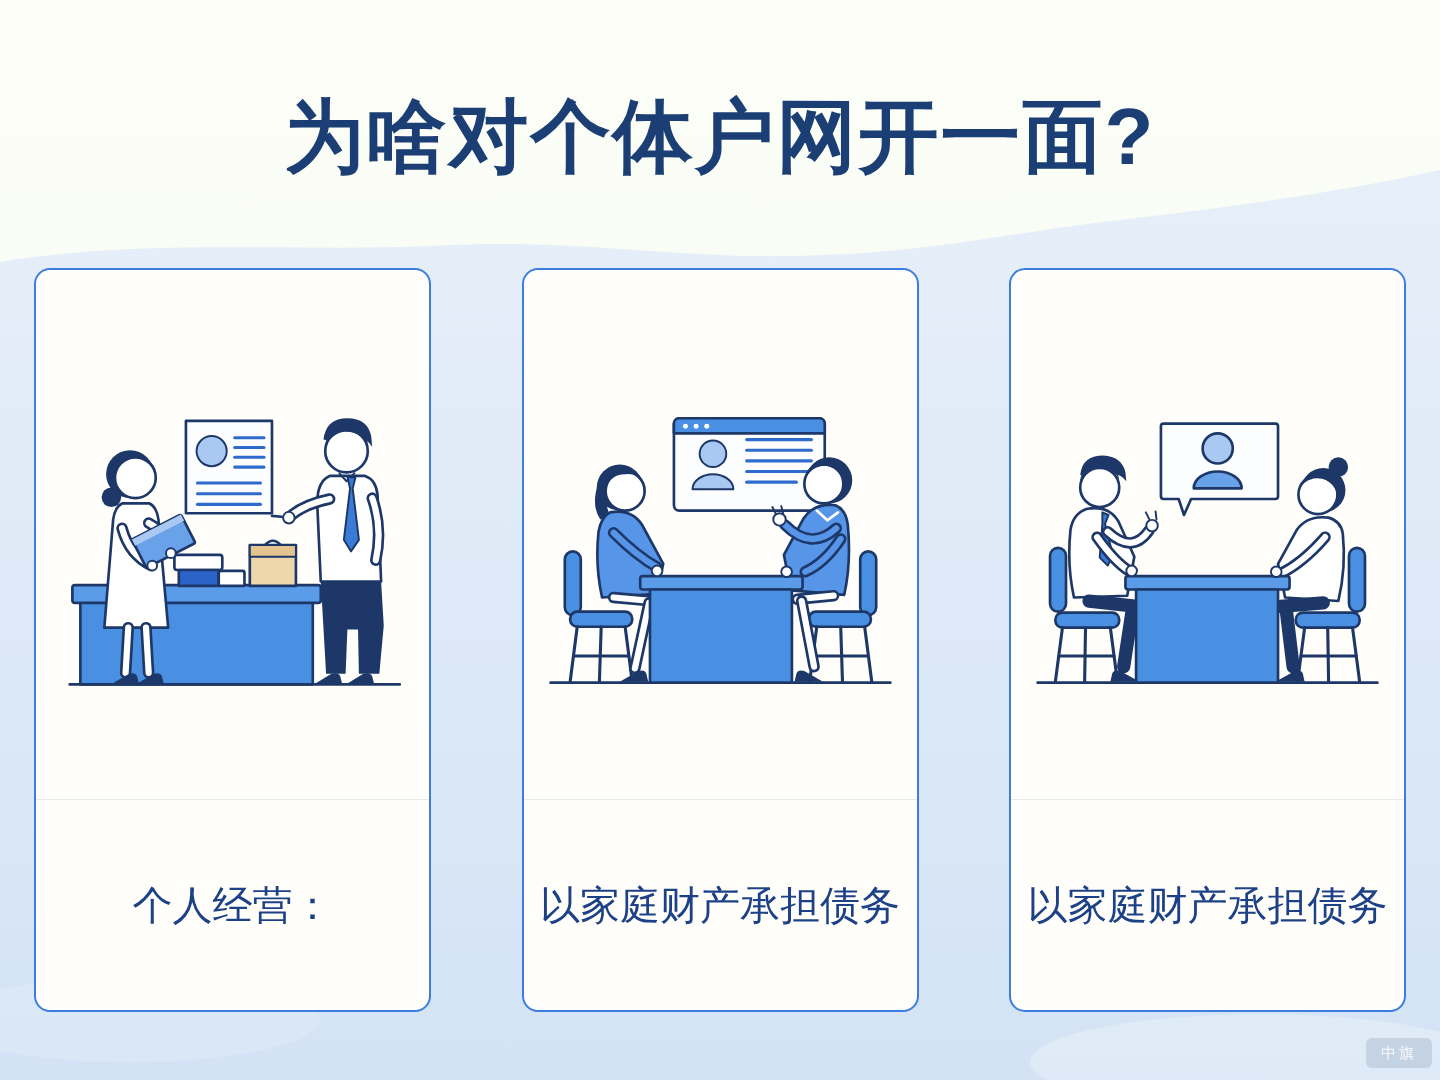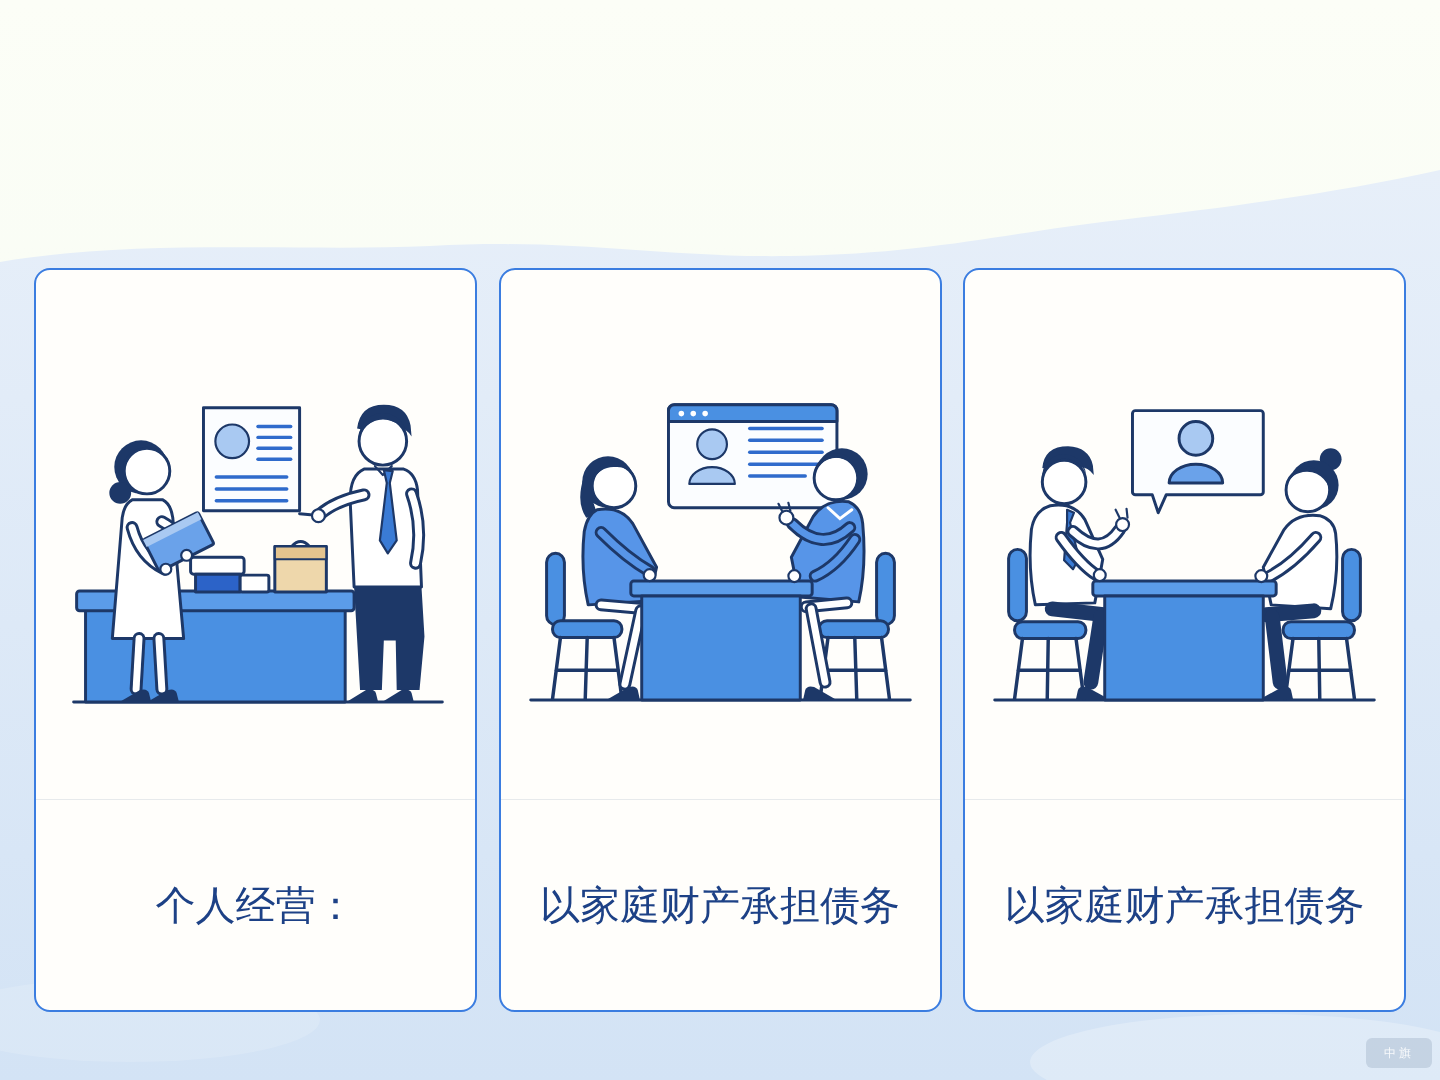--- a/index.html
+++ b/index.html
@@ -15,38 +15,38 @@
     position:absolute; top:84px; left:0; width:100%; z-index:2;
     text-align:center; font-size:80px; font-weight:900; letter-spacing:2px;
     color:#1b3e74; margin:0;
   }
 
   .cards {
     position:absolute; left:34px; top:268px; width:1372px; z-index:2;
     display:flex; justify-content:space-between;
   }
   .card {
-    width:443px; height:744px; box-sizing:border-box;
+    width:397px; height:744px; box-sizing:border-box;
     background:#fffefb; border:2px solid #3b7de0; border-radius:16px;
     display:flex; flex-direction:column; overflow:hidden;
   }
   .card-illustration {
     height:529px; border-bottom:1px solid #e7eaec; position:relative;
   }
   .card-illustration svg { display:block; width:100%; height:100%; }
   .card-caption {
     flex:1; display:flex; flex-direction:column; justify-content:center; align-items:center;
     color:#1d4186; font-size:40px; font-weight:500; line-height:60px; text-align:center;
   }
 
   .watermark {
     position:absolute; right:8px; bottom:12px; z-index:3;
     width:66px; height:30px; border-radius:6px;
     background:rgba(142,162,186,0.32);
-    color:rgba(255,255,255,0.88); font-size:12px; letter-spacing:3px;
+    color:rgba(255,255,255,0.88); font-size:15px; letter-spacing:3px;
     display:flex; align-items:center; justify-content:center;
   }
 
   
   .o3 { stroke:#1d3868; stroke-width:3; stroke-linecap:round; stroke-linejoin:round; }
   .o2 { stroke:#1d3868; stroke-width:2.2; stroke-linecap:round; stroke-linejoin:round; }
   .ao  { stroke:#1d3868; stroke-width:13; fill:none; stroke-linecap:round; }
   .aiw { stroke:#ffffff; stroke-width:7;  fill:none; stroke-linecap:round; }
   .aib { stroke:#5795e8; stroke-width:7;  fill:none; stroke-linecap:round; }
   .lo  { stroke:#1d3868; stroke-width:15; fill:none; stroke-linecap:round; }
@@ -67,20 +67,21 @@
       <linearGradient id="bgg" x1="0" y1="0" x2="0" y2="1">
         <stop offset="0" stop-color="#e7eff9"></stop>
         <stop offset="1" stop-color="#d3e3f5"></stop>
       </linearGradient>
     </defs>
     <path d="M0 262 C 140 238 300 252 430 246 C 580 238 660 258 790 256 C 930 254 1010 232 1120 220 C 1240 206 1340 192 1440 170 L 1440 1080 L 0 1080 Z" fill="url(#bgg)"></path>
     <ellipse cx="1260" cy="1062" rx="230" ry="48" fill="#ffffff" opacity="0.25"></ellipse>
     <ellipse cx="130" cy="1020" rx="190" ry="42" fill="#ffffff" opacity="0.15"></ellipse>
   </svg>
 
+  <h1 class="page-title">为啥对个体户网开一面?</h1>
 
   <div class="cards">
 
     <div class="card">
       <div class="card-illustration">
         <svg viewBox="0 0 443 530">
 
           <line x1="38" y1="434" x2="410" y2="434" class="o3 fnone"></line>
 
           <g>

